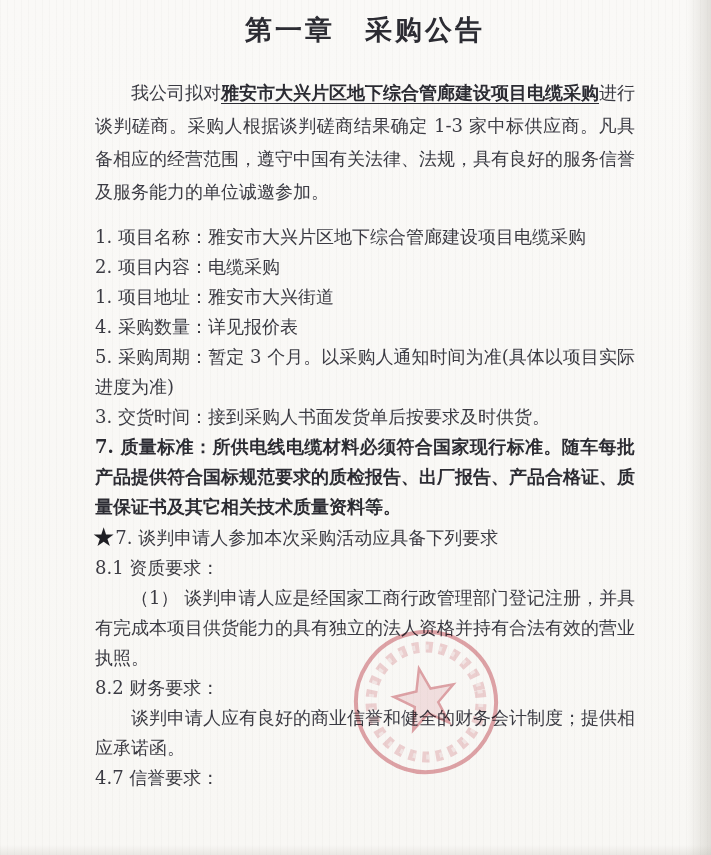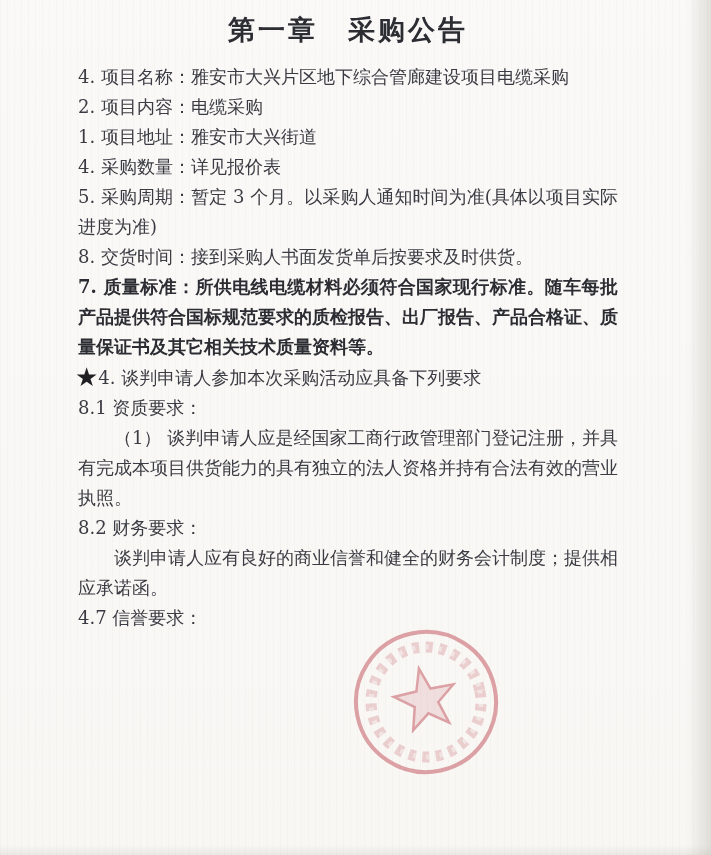--- a/index.html
+++ b/index.html
@@ -23,21 +23,21 @@
     pointer-events: none;
   }
   .edge-bottom {
     position: absolute; left: 0; bottom: 0;
     width: 100%; height: 10px;
     background: linear-gradient(180deg, rgba(0,0,0,0) 0%, rgba(168,163,152,0.18) 100%);
     pointer-events: none;
   }
   .page {
     position: absolute;
-    left: 78px; top: 12px; width: 540px;
+    left: 95px; top: 12px; width: 540px;
   }
   h1.doc-title {
     margin: 0;
     font-size: 27px;
     line-height: 36px;
     font-weight: 700;
     letter-spacing: 3px;
     text-align: center;
     color: #2c2c33;
   }
@@ -79,31 +79,32 @@
     pointer-events: none;
   }
 </style>
 </head>
 <body>
 
 <div class="page">
 
   <h1 class="doc-title">第一章　采购公告</h1>
 
+  <p class="intro"><span>我公司拟对</span><span class="proj">雅安市大兴片区地下综合管廊建设项目电缆采购</span><span>进行谈判磋商。采购人根据谈判磋商结果确定 1-3 家中标供应商。凡具备相应的经营范围，遵守中国有关法律、法规，具有良好的服务信誉及服务能力的单位诚邀参加。</span></p>
 
   <div class="list">
-    <p class="li">4. 项目名称：雅安市大兴片区地下综合管廊建设项目电缆采购</p>
+    <p class="li">1. 项目名称：雅安市大兴片区地下综合管廊建设项目电缆采购</p>
     <p class="li">2. 项目内容：电缆采购</p>
     <p class="li">1. 项目地址：雅安市大兴街道</p>
     <p class="li">4. 采购数量：详见报价表</p>
     <p class="li">5. 采购周期：暂定 3 个月。以采购人通知时间为准(具体以项目实际进度为准)</p>
-    <p class="li">8. 交货时间：接到采购人书面发货单后按要求及时供货。</p>
+    <p class="li">3. 交货时间：接到采购人书面发货单后按要求及时供货。</p>
     <p class="li bold">7. 质量标准：所供电线电缆材料必须符合国家现行标准。随车每批产品提供符合国标规范要求的质检报告、出厂报告、产品合格证、质量保证书及其它相关技术质量资料等。</p>
 
-    <p class="li"><span class="star-glyph">★</span><span>4. 谈判申请人参加本次采购活动应具备下列要求</span></p>
+    <p class="li"><span class="star-glyph">★</span><span>7. 谈判申请人参加本次采购活动应具备下列要求</span></p>
 
     <p class="li">8.1 资质要求：</p>
     <p class="li indent">（1） 谈判申请人应是经国家工商行政管理部门登记注册，并具有完成本项目供货能力的具有独立的法人资格并持有合法有效的营业执照。</p>
 
     <p class="li">8.2 财务要求：</p>
     <p class="li indent">谈判申请人应有良好的商业信誉和健全的财务会计制度；提供相应承诺函。</p>
 
     <p class="li">4.7 信誉要求：</p>
   </div>
 

